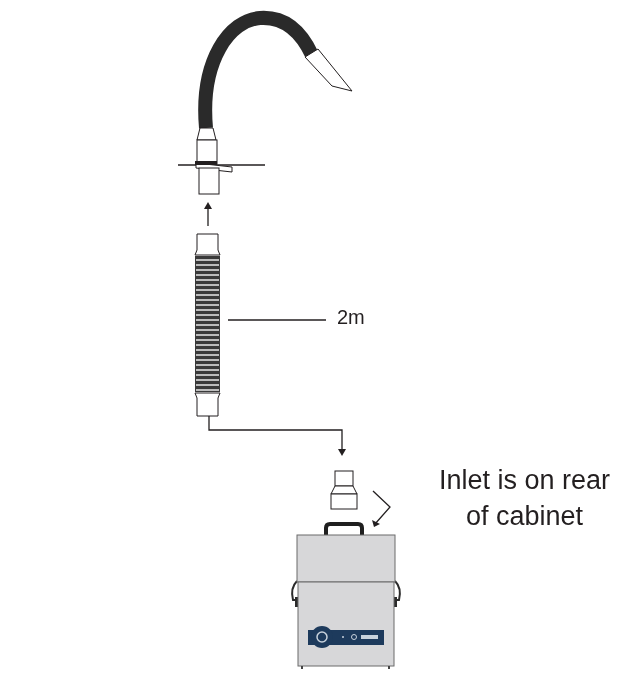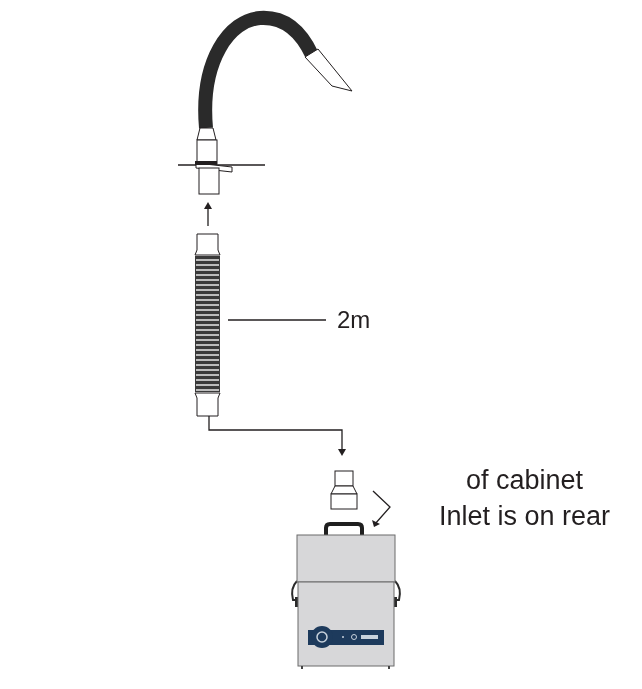--- a/index.html
+++ b/index.html
@@ -1,20 +1,20 @@
 <!DOCTYPE html>
 <html><head>
   <meta charset="utf-8">
   <style>
     html, body { margin: 0; padding: 0; background: #ffffff; }
     body { width: 642px; height: 689px; position: relative; overflow: hidden;
            font-family: "Liberation Sans", sans-serif; }
     svg.diagram { position: absolute; left: 0; top: 0; }
     .label { position: absolute; color: #231f20; font-family: "Liberation Sans", sans-serif; }
-    .length-label { left: 337px; top: 306px; font-size: 24px; }
+    .length-label { left: 337px; top: 306px; font-size: 20px; }
     .note { left: 412px; top: 462px; width: 225px; text-align: center;
             font-size: 27px; line-height: 36px; }
   </style>
 </head>
 <body>
 
 <svg class="diagram" width="642" height="689" viewBox="0 0 642 689" xmlns="http://www.w3.org/2000/svg">
 
   <g>
     <path d="M206 128 C 200 60, 230 20, 260 18 C 290 16, 305 40, 312 55" fill="none" stroke="#2a2a2a" stroke-width="14" stroke-linecap="butt"></path>
@@ -117,15 +117,15 @@
       <circle cx="322" cy="637" r="5" fill="none" stroke="#c8d2dc" stroke-width="1.5"></circle>
       <circle cx="343" cy="637" r="1" fill="#c8d2dc"></circle>
       <circle cx="354" cy="637" r="2.5" fill="none" stroke="#c8d2dc" stroke-width="1"></circle>
       <rect x="361" y="635" width="17" height="4" fill="#c8d2dc"></rect>
     </g>
   </g>
 </svg>
 
 <div class="label length-label">2m</div>
 <div class="label note">
+  <div>Inlet is on rear</div>
   <div>of cabinet</div>
-  <div>Inlet is on rear</div>
 </div>
 
 </body></html>

